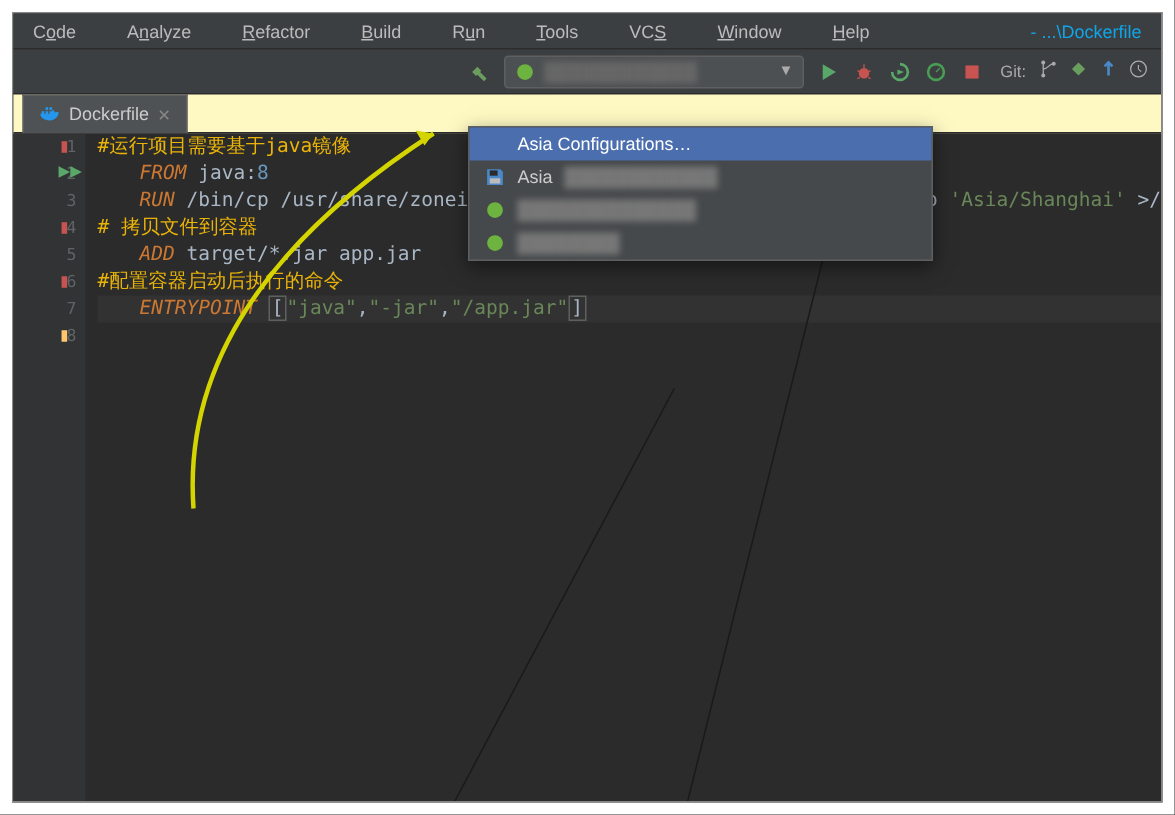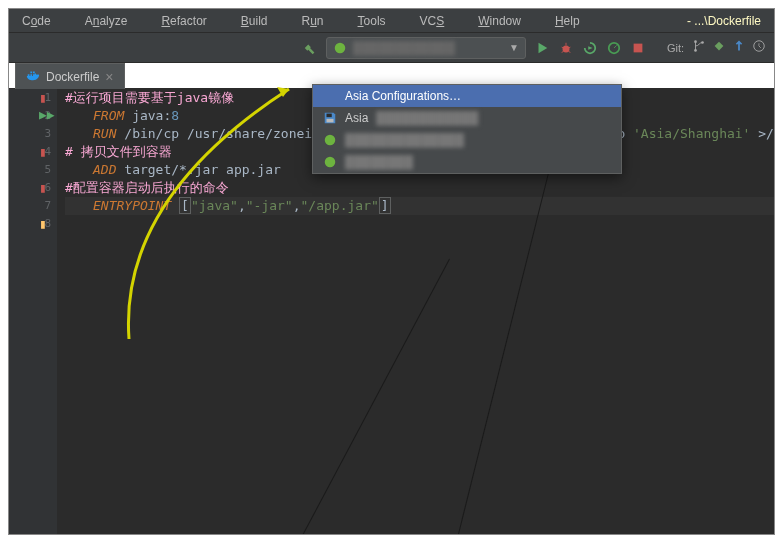--- a/index.html
+++ b/index.html
@@ -16,42 +16,42 @@
   border: 1px solid #888;
   background: #2b2b2b;
 }
 .menubar {
   height: 24px; background: #3c3f41; color: #bbb;
   display: flex; align-items: center; padding: 0 6px; gap: 20px;
   border-bottom: 1px solid #2b2b2b;
 }
 .menubar span { padding: 2px 7px; cursor: default; }
 .menubar span u { text-decoration: underline; }
-.title { margin-left: auto; color: #fef9c3; padding-right: 8px; }
+.title { margin-left: auto; color: #0ea5e9; padding-right: 8px; }
 .toolbar {
   height: 30px; background: #3c3f41; border-bottom: 1px solid #2b2b2b;
   display: flex; align-items: center; padding: 0 8px; gap: 8px;
   justify-content: flex-end;
 }
 .hammer-icon svg { width: 14px; height: 14px; }
 .run-config-dropdown {
   width: 200px; height: 22px; background: #4c5052; border: 1px solid #5e6060;
   border-radius: 3px; display: flex; align-items: center; padding: 0 6px;
   position: relative;
 }
 .run-config-dropdown .dd-icon { width: 14px; height: 14px; margin-right: 6px; }
 .run-config-dropdown .dd-text { color: #666; filter: blur(2px); flex: 1; }
 .run-config-dropdown .chevron { color: #aaa; font-size: 10px; }
 .tb-icon { width: 16px; height: 16px; display: flex; align-items: center; justify-content: center; }
 .play-icon svg, .bug-icon svg, .coverage-icon svg, .profile-icon svg, .stop-icon svg { width: 14px; height: 14px; }
-.git-label { color: #aaa; font-size: 11px; margin-left: 13px; }
+.git-label { color: #aaa; font-size: 11px; margin-left: 3px; }
 .git-icons { display: flex; gap: 6px; }
 .git-icons svg { width: 14px; height: 14px; }
 .tabbar {
-  height: 26px; background: #ffffff; display: flex; align-items: flex-start;
+  height: 26px; background: #fef9c3; display: flex; align-items: center;
   padding-left: 6px; border-bottom: 1px solid #2b2b2b;
 }
 .tab {
   background: #4e5254; color: #ccc; padding: 4px 10px;
   border-top: 1px solid #5e6060; border-left: 1px solid #5e6060; border-right: 1px solid #5e6060;
   display: flex; align-items: center; gap: 6px;
 }
 .tab .docker-icon svg { width: 14px; height: 14px; }
 .tab .close { color: #888; font-size: 14px; line-height: 1; }
 .editor {
@@ -69,21 +69,21 @@
 .code {
   position: absolute; left: 56px; top: 0; right: 0; height: 100%;
   color: #a9b7c6;
 }
 .code .line { height: 18px; line-height: 18px; white-space: pre; }
 .code .line.hl { background: #323232; }
 .kw { color: #cc7832; font-style: italic; margin-left: 28px; }
 .str { color: #6a8759; }
 .num { color: #6897bb; }
 .op { color: #a9b7c6; }
-.cmt { color: #f9a8d4; }
+.cmt { color: #eab308; }
 .txt { color: #a9b7c6; }
 .br-box { border: 1px solid #5e6060; padding: 0 1px; }
 .dropdown-menu {
   position: absolute; left: 303px; top: 75px; width: 310px;
   background: #46494b; border: 1px solid #5e6060; color: #ccc;
   box-shadow: 0 4px 12px rgba(0,0,0,0.5);
 }
 .dropdown-menu .item {
   height: 22px; display: flex; align-items: center; padding: 0 10px; gap: 8px;
 }

